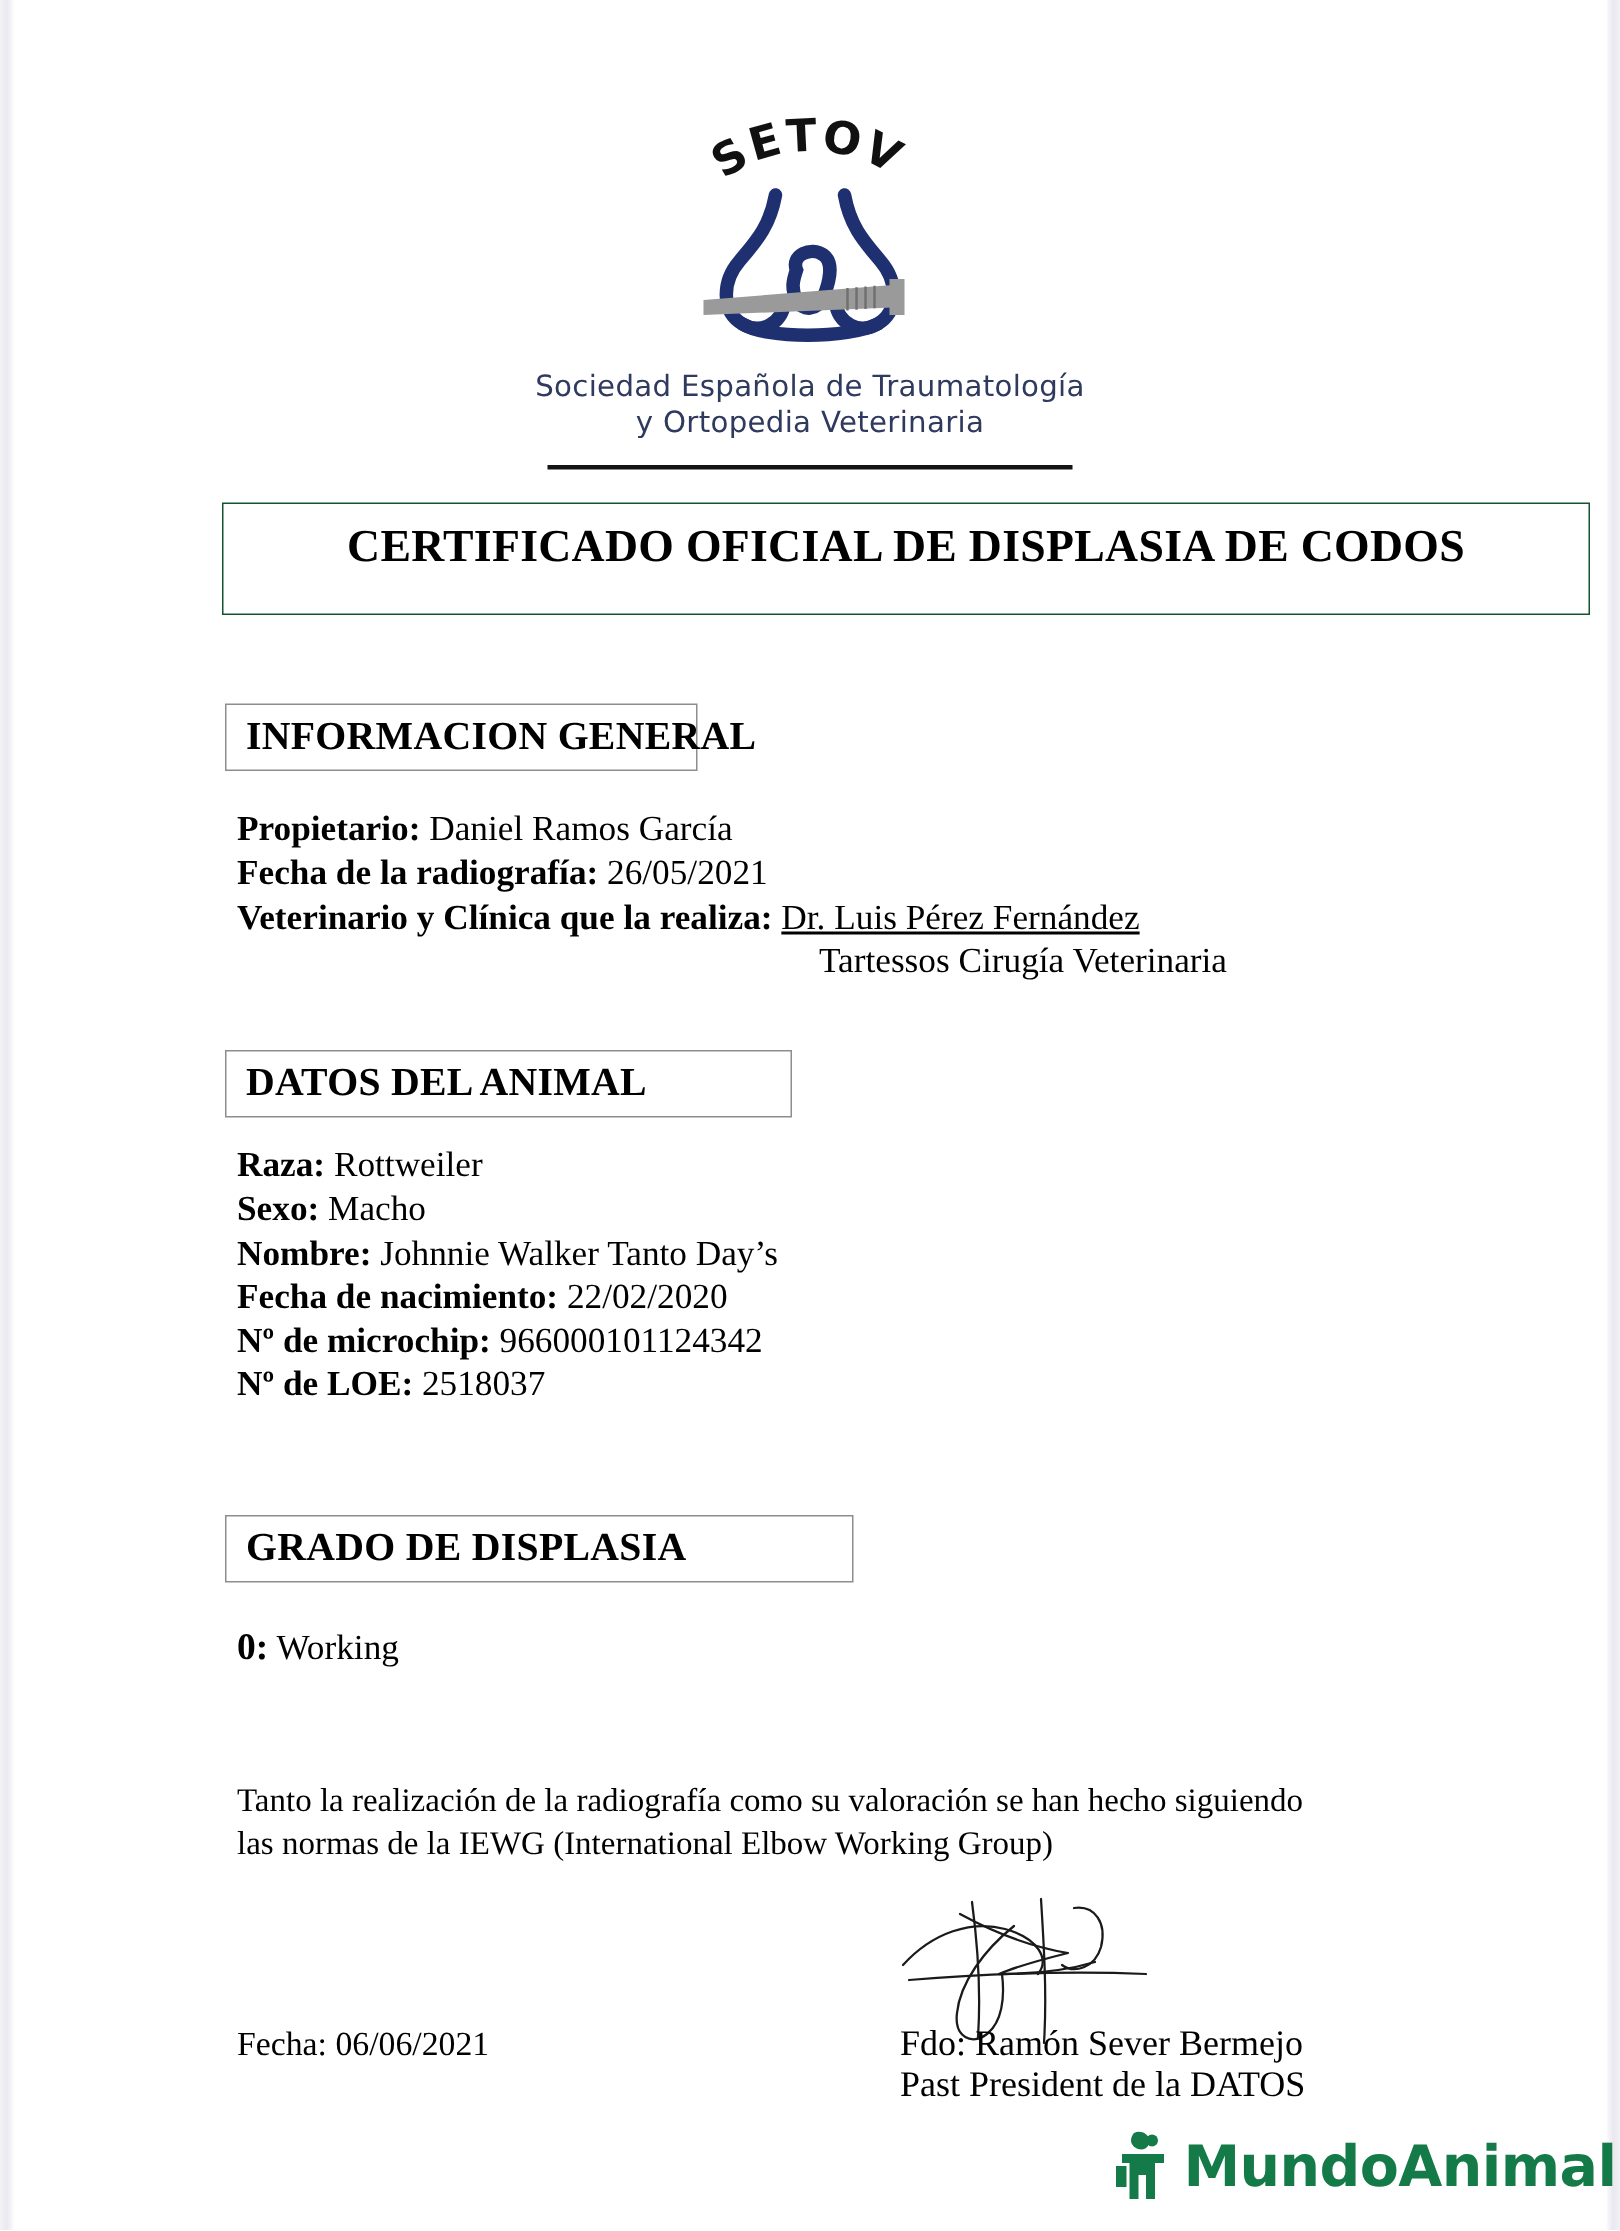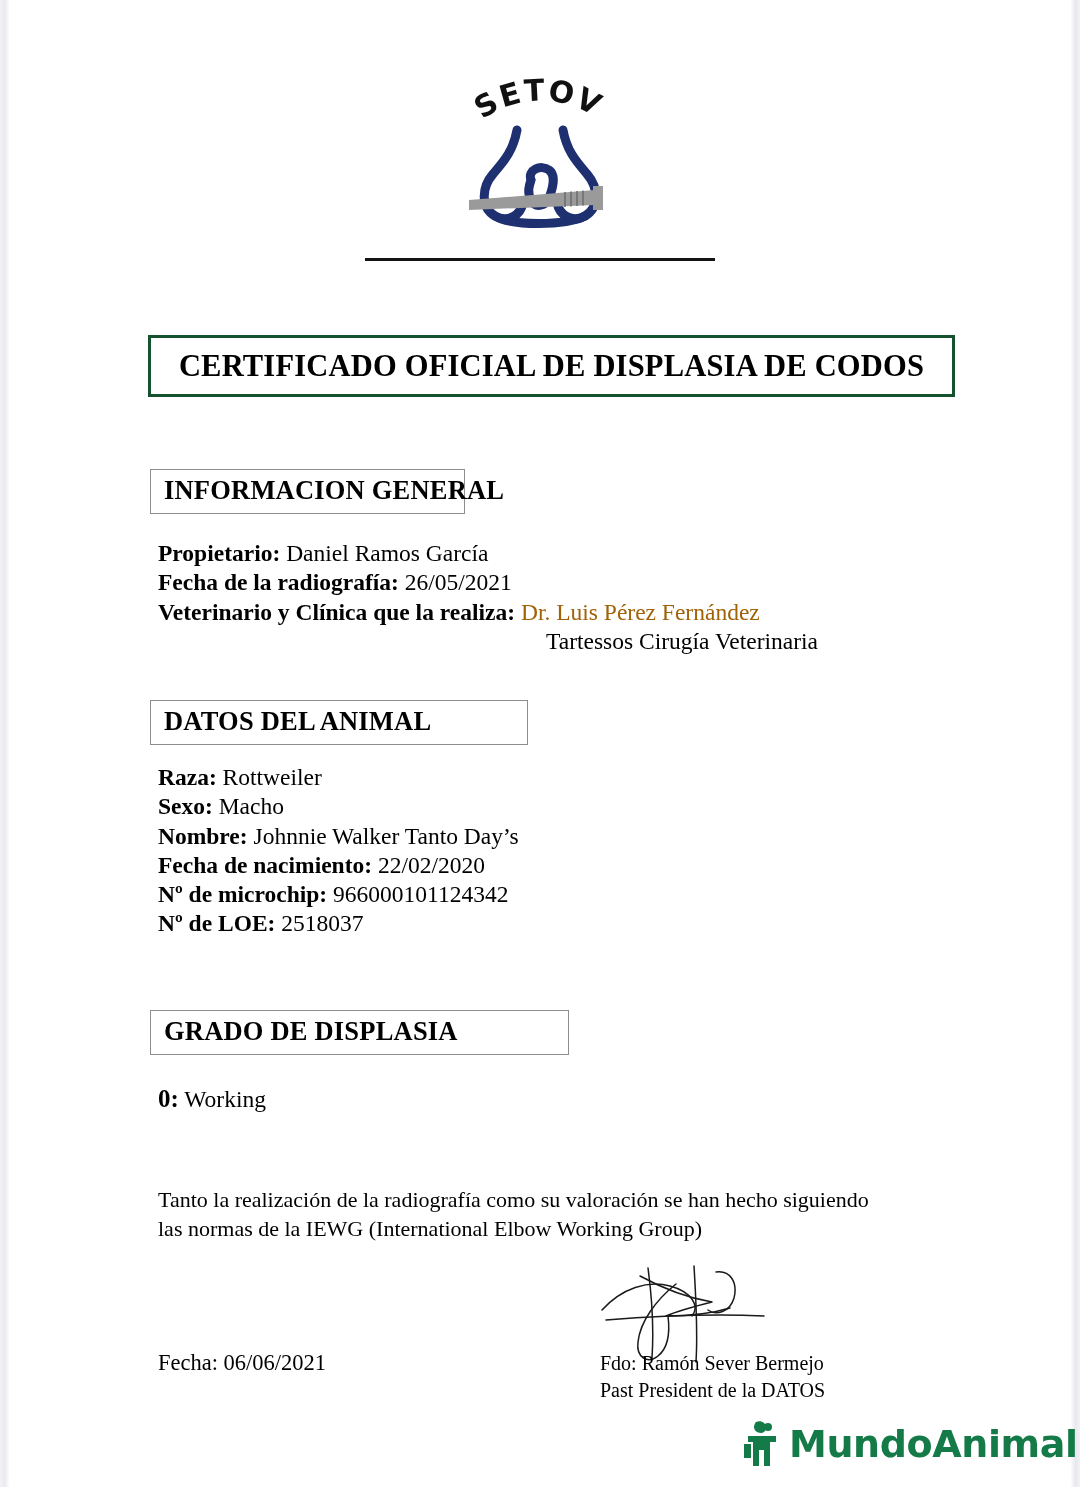--- a/index.html
+++ b/index.html
@@ -61,24 +61,24 @@
     width: 350px;
     height: 3px;
     background: #141414;
   }
 
   
   .doc-title-box {
     position: absolute;
     left: 148px;
     top: 335px;
-    width: 807px;
+    width: 912px;
     box-sizing: border-box;
-    border: 3px solid #14532d;
-    padding: 10px 14px 9px;
+    border: 1px solid #14532d;
+    padding: 10px 14px 26px;
     text-align: center;
     font-weight: bold;
     font-size: 30.5px;
     line-height: 1.22;
     letter-spacing: 0.2px;
   }
   .section-box {
     position: absolute;
     box-sizing: border-box;
     border: 1px solid #8d8d8d;
@@ -97,21 +97,21 @@
   .fields {
     position: absolute;
     font-size: 23.5px;
     line-height: 29.3px;
   }
   #fields-info   { left: 158px; top: 539px; }
   #fields-animal { left: 158px; top: 763px; }
   .field-line { white-space: nowrap; }
   .field-label { font-weight: bold; }
   .field-value { font-weight: normal; }
-  .value-vet { color: #a16207; }
+  .value-vet { color: #000000; text-decoration: underline; }
   .vet-second-line {
     margin-left: 388px;
     white-space: nowrap;
   }
 
   
   #grade-line {
     position: absolute;
     left: 158px;
     top: 1084px;
@@ -145,21 +145,21 @@
     position: absolute;
     left: 158px;
     top: 1350px;
     font-size: 22.5px;
     white-space: nowrap;
   }
   #signer-block {
     position: absolute;
     left: 600px;
     top: 1350px;
-    font-size: 20px;
+    font-size: 24px;
     line-height: 27px;
     white-space: nowrap;
   }
 
   
   #watermark {
     position: absolute;
     left: 742px;
     top: 1420px;
     display: flex;
@@ -211,20 +211,22 @@
           <rect x="148" y="112" width="10" height="24" fill="#9a9a9a"></rect>
           <g stroke="#6f6f6f" stroke-width="1.6">
             <line x1="120" y1="118" x2="120" y2="133"></line>
             <line x1="126" y1="117.5" x2="126" y2="132.5"></line>
             <line x1="132" y1="117" x2="132" y2="132"></line>
             <line x1="138" y1="116.5" x2="138" y2="131.5"></line>
           </g>
         </g>
       </svg>
     </div>
+    <div class="logo-tagline">Sociedad Española de Traumatología
+y Ortopedia Veterinaria</div>
     <div class="logo-rule"></div>
   </div>
 
   <div class="doc-title-box">CERTIFICADO OFICIAL DE DISPLASIA DE CODOS</div>
 
   <div class="section-box" id="sec-info">INFORMACION GENERAL</div>
 
   <div class="fields" id="fields-info">
     <div class="field-line">
       <span class="field-label">Propietario:</span>

